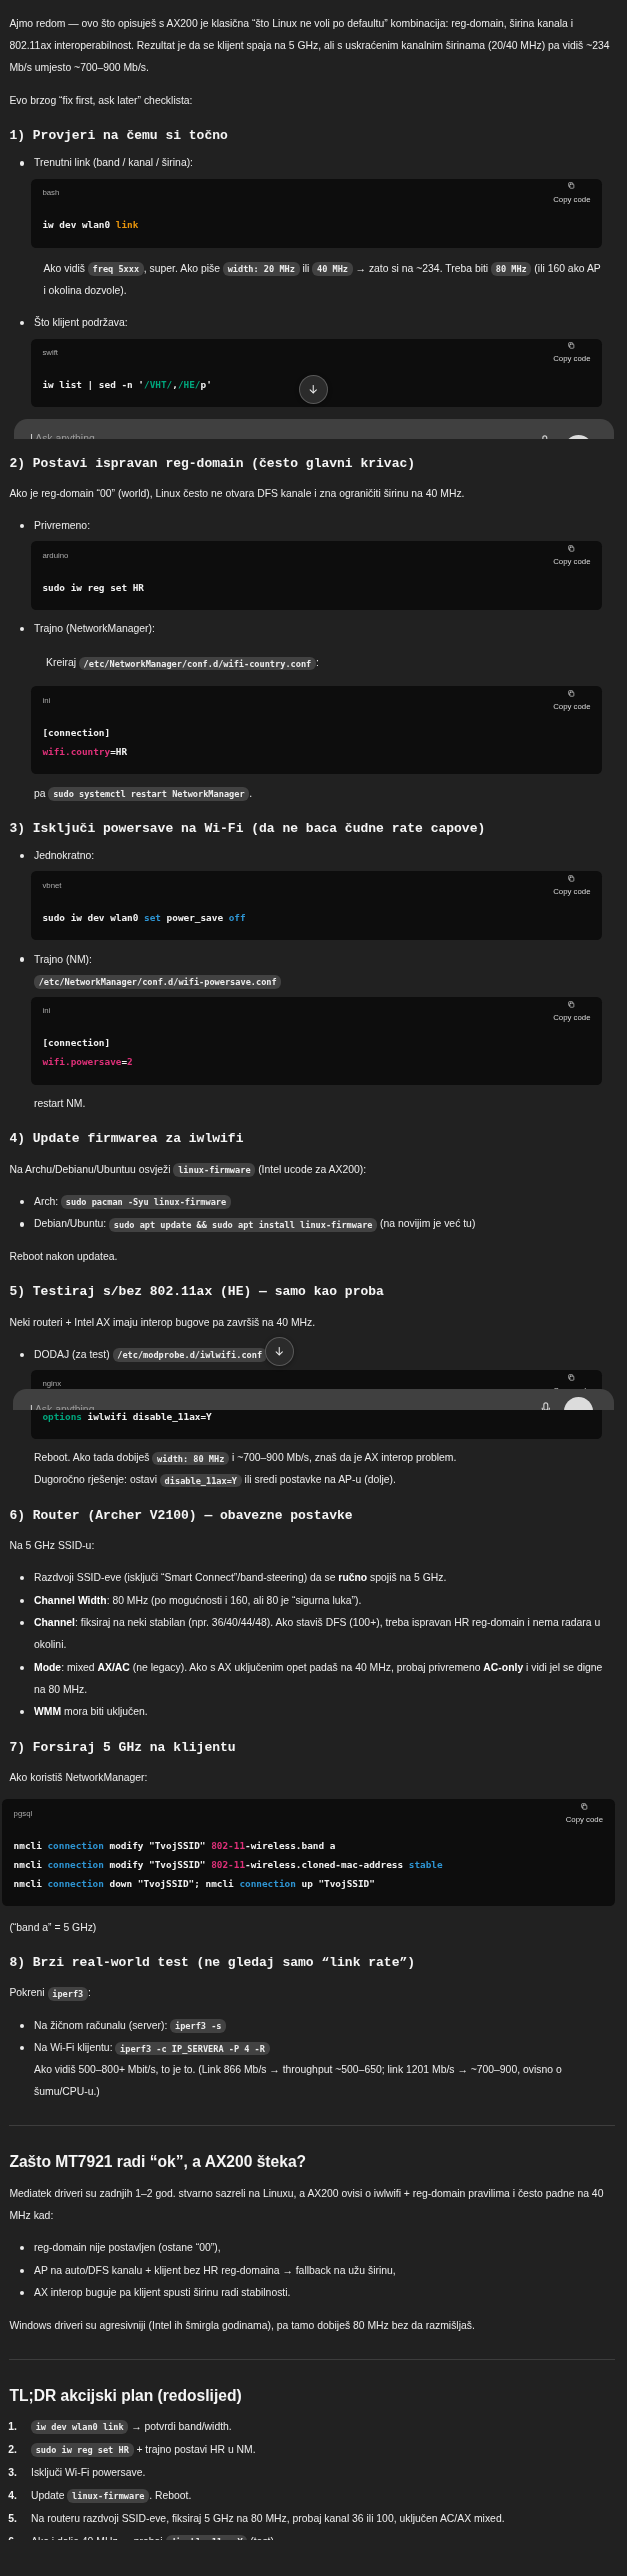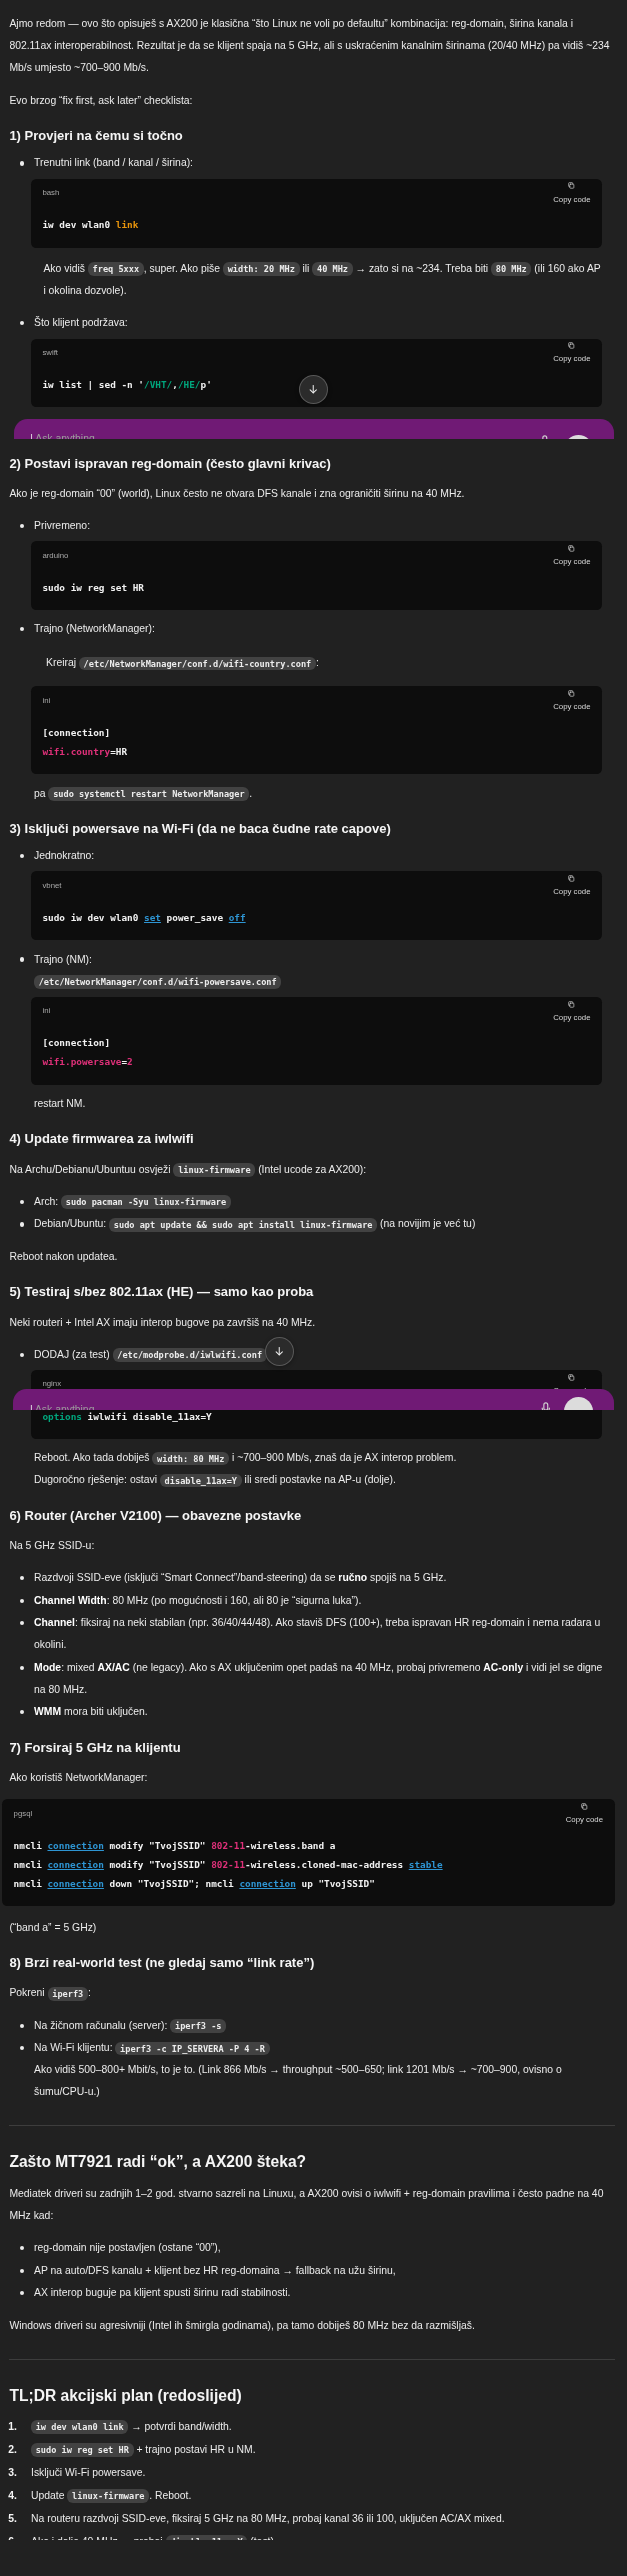--- a/index.html
+++ b/index.html
@@ -1,39 +1,39 @@
 <!DOCTYPE html>
 <html style="font-size:8.3px"><head>
 <meta charset="utf-8">
 <style>
   html,body{margin:0;padding:0;background:#212121;}
   .page{position:relative;width:627px;height:2540px;overflow:hidden;background:#212121;
         font-family:"Liberation Sans",sans-serif;font-size:10.4px;line-height:22px;color:#ececec;}
   .content{position:relative;padding-top:3.1px;}
   .p{margin:10.4px 12.5px 10.4px 9.4px;}
   h2.h{font-size:15.6px;line-height:21px;font-weight:bold;color:#f5f5f5;margin:25px 12.5px 10.4px 9.4px;}
-  h3.h{font-size:13px;line-height:17.7px;font-weight:bold;color:#f5f5f5;margin:15.6px 12.5px 7.3px 9.4px;}
+  h3.h{font-size:13px;line-height:17.7px;font-weight:bold;color:#f5f5f5;margin:15.6px 12.5px 7.3px 9.4px;font-family:Liberation Mono, monospace;}
   .chip{font-family:"DejaVu Sans Mono",monospace;font-size:8.6px;font-weight:700;color:#ececec;
         background:#424242;border-radius:6px;padding:1.6px 4.7px 2.1px;white-space:nowrap;}
   b.bb{font-weight:bold;color:#fff;}
   ul.ul{list-style:none;margin:3.1px 12.5px 3.1px 0;padding:0;}
   ul.ul>li{position:relative;padding-left:34px;margin:0.5px 0;}
   ul.ul>li>.dot{position:absolute;left:20px;top:8.9px;width:4.2px;height:4.2px;border-radius:50%;background:#ececec;}
   ol.ol{list-style:none;margin:5.2px 12.5px 5.2px 0;padding:0;counter-reset:n;}
   ol.ol>li{position:relative;padding-left:31px;margin:1px 0;}
   ol.ol>li>.num{position:absolute;left:8.3px;top:0;font-weight:bold;color:#f5f5f5;}
   .codewrap{position:relative;background:#0d0d0d;border-radius:5.2px;padding:8.3px 11.5px 13.5px;margin:4.2px 12.5px 8.3px -3.1px;}
   .codewrap.toplevel{margin:5.2px 12.5px 8.3px 2.1px;}
   .codehead{display:flex;justify-content:space-between;align-items:center;height:12.5px;margin-bottom:15.6px;}
   .codelang{font-size:7.8px;line-height:10.4px;color:#a9a9a9;}
   .copybtn{display:flex;align-items:center;gap:4.2px;font-size:7.8px;line-height:10.4px;color:#d9d9d9;cursor:pointer;background:none;border:none;font-family:"Liberation Sans",sans-serif;padding:0;flex-direction:column;}
   .codebody{font-family:"DejaVu Sans Mono",monospace;font-size:9.4px;line-height:19px;font-weight:700;color:#f2f2f2;white-space:pre;}
-  .tk-b{color:#2e95d3;text-decoration:underline;} .tk-g{color:#00a67d;} .tk-p{color:#df3079;} .tk-o{color:#e9950c;} .tk-w{color:#f2f2f2;}
+  .tk-b{color:#2e95d3;} .tk-g{color:#00a67d;} .tk-p{color:#df3079;} .tk-o{color:#e9950c;} .tk-w{color:#f2f2f2;}
   .hr{border:0;border-top:1px solid #3d3d3d;margin:22px 12.5px 22px 9.4px;}
-  .seam{position:relative;height:20px;background:#701a75;border-radius:13.5px 13.5px 0 0;overflow:hidden;}
+  .seam{position:relative;height:20px;background:#404040;border-radius:13.5px 13.5px 0 0;overflow:hidden;}
   .seam.flow{margin:11.5px 13px 2.1px 13.5px;}
   .seam.overlay{position:absolute;left:-17.7px;top:19px;width:601px;height:21px;z-index:5;}
   .seam .ph{position:absolute;left:16.7px;bottom:-6.8px;color:#9d9d9d;font-size:10.4px;line-height:12.5px;white-space:nowrap;}
   .seam .cursor{color:#e6e6e6;}
   .seam .mic{position:absolute;right:61px;}
   .seam .vbtn{position:absolute;right:21px;width:29px;height:29px;border-radius:50%;background:#dcdcdc;}
   .scrollbtn{position:absolute;width:29px;height:29px;border-radius:50%;background:#2b2b2b;
              border:0.5px solid rgba(255,255,255,0.22);display:flex;align-items:center;justify-content:center;
              box-shadow:0 1px 4.2px rgba(0,0,0,.35);cursor:pointer;z-index:6;}
   svg.ic{display:block;}

